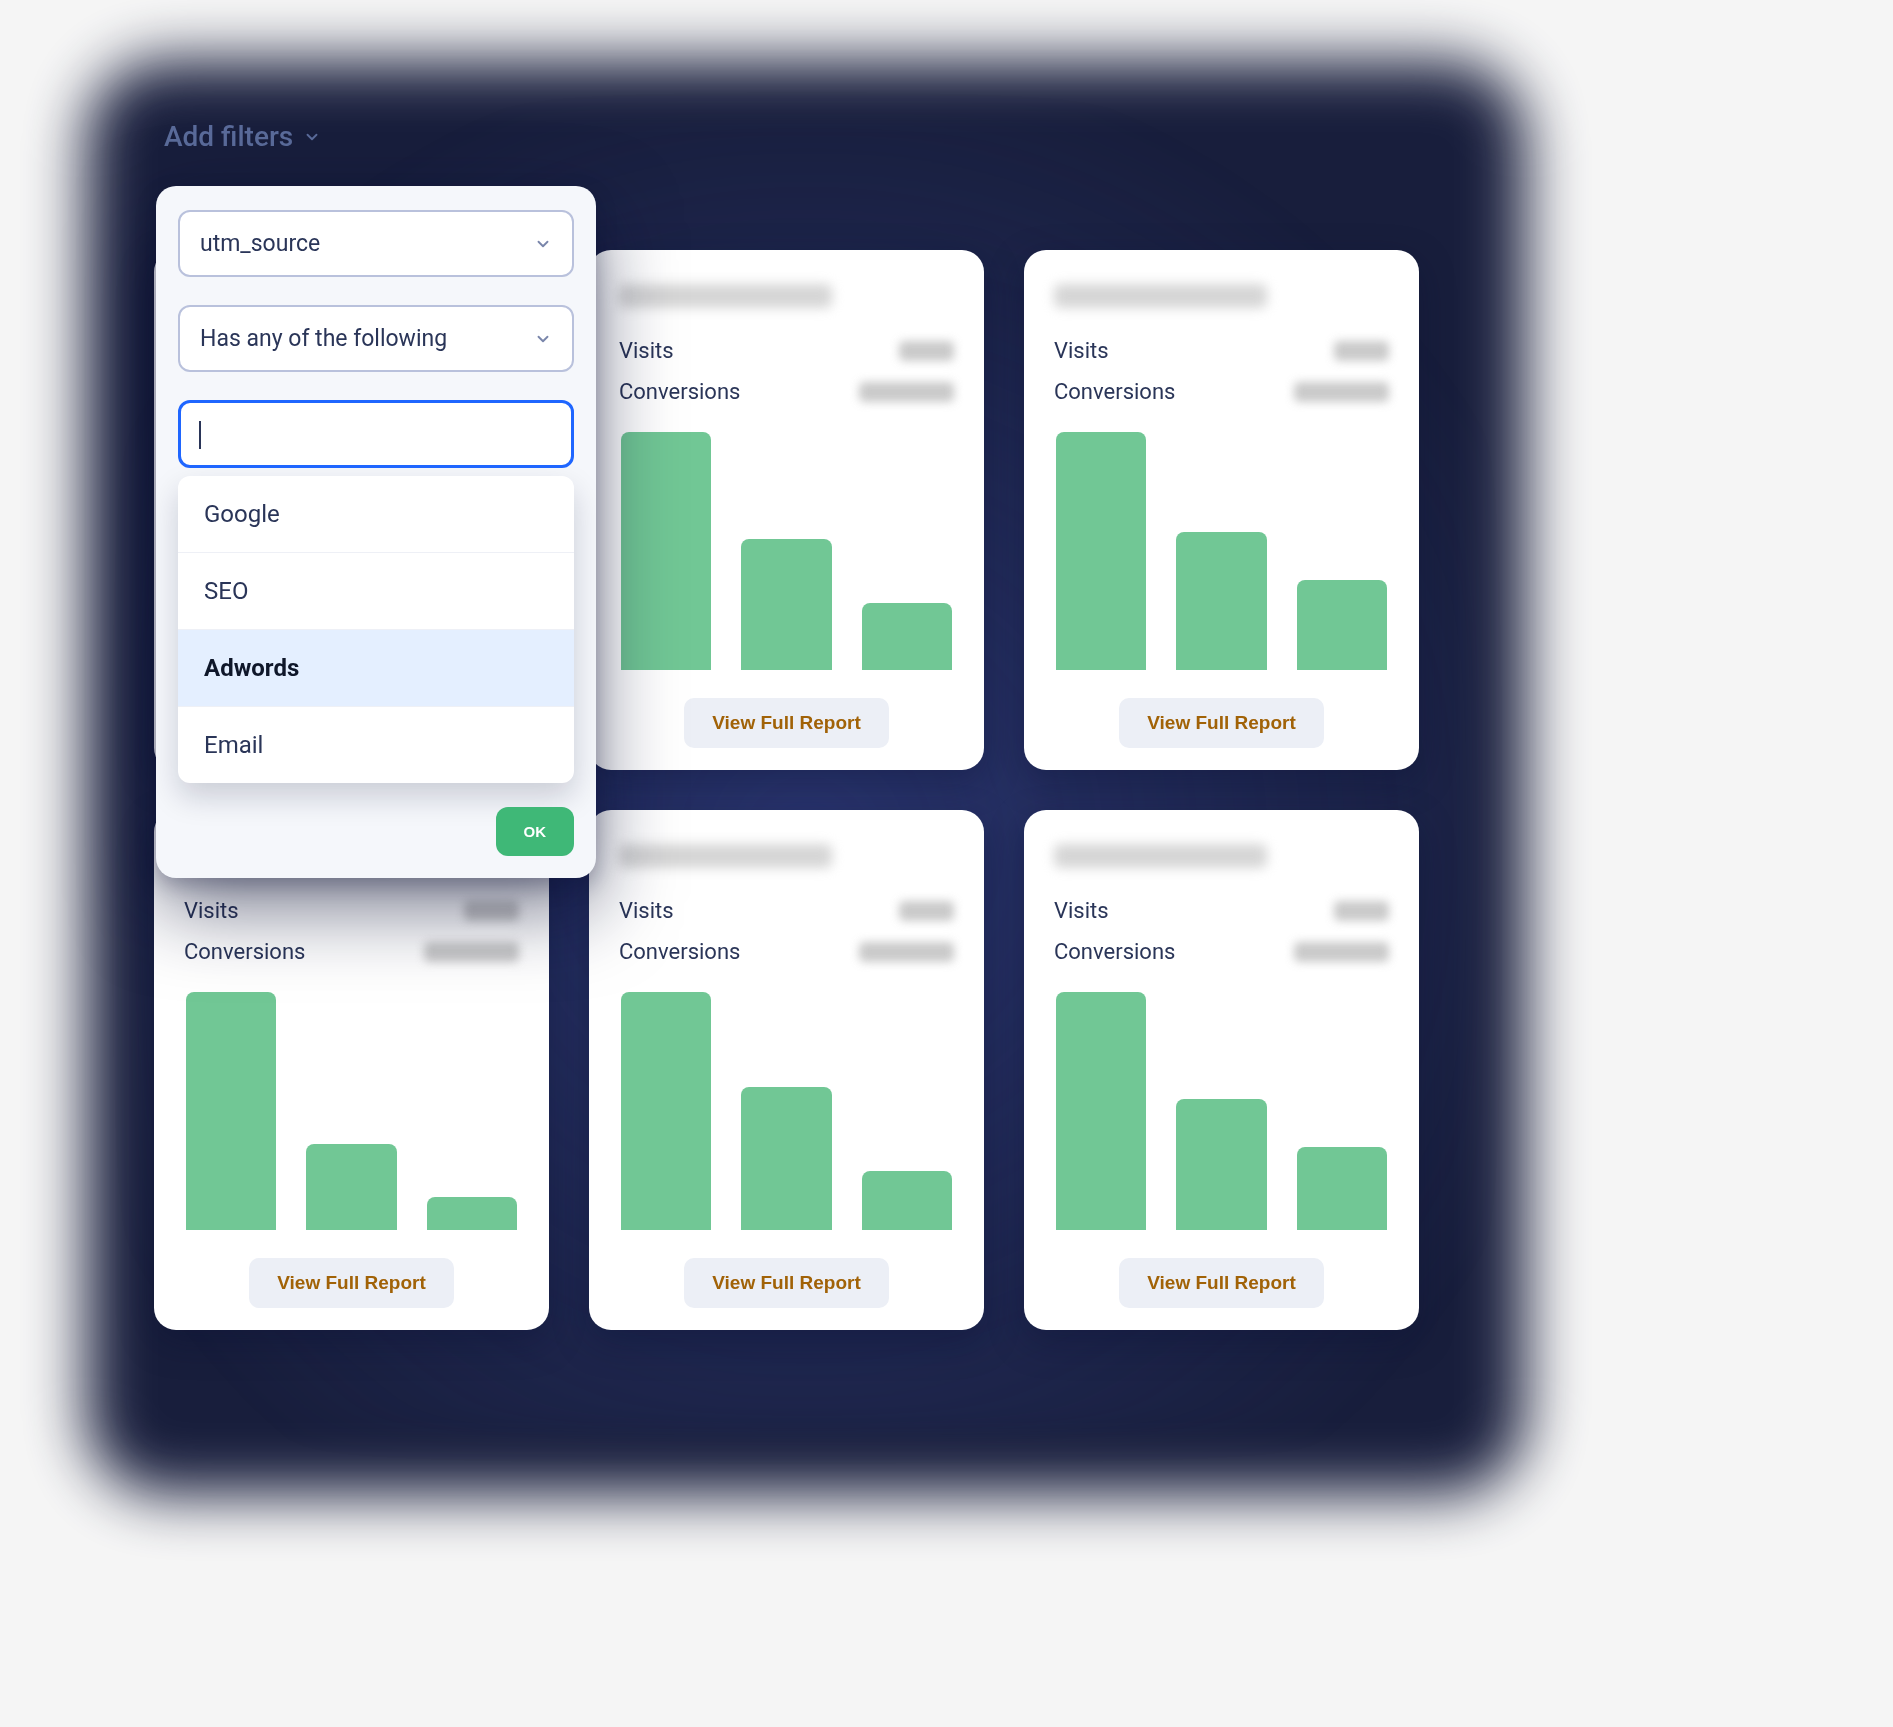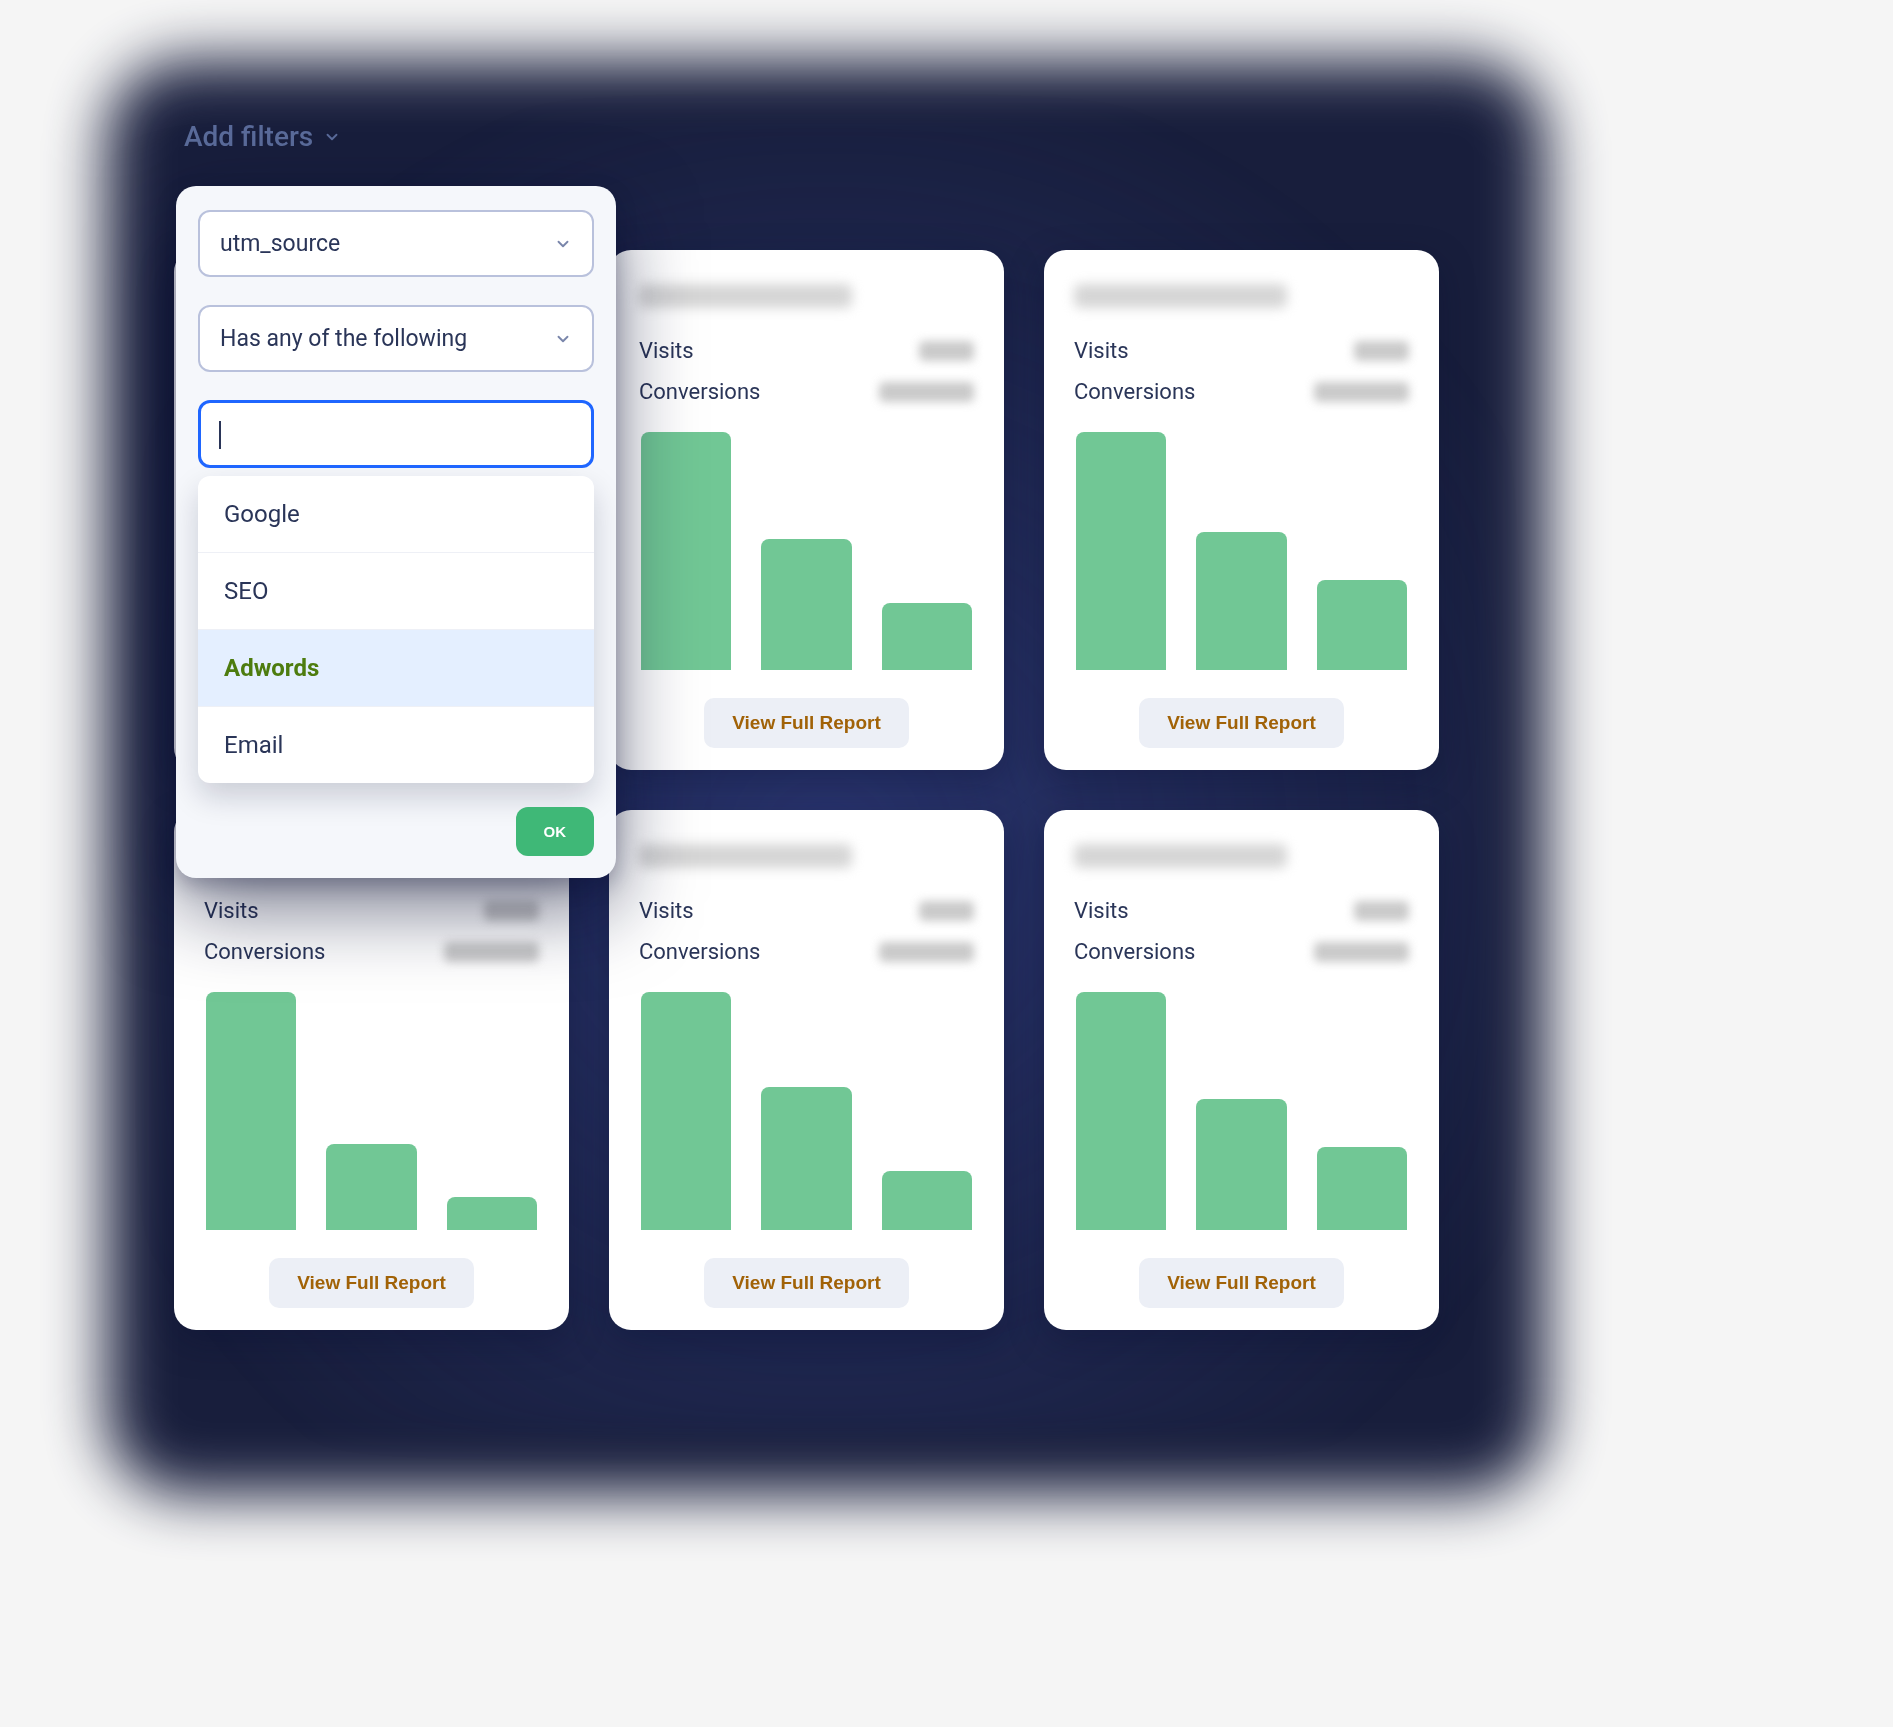--- a/index.html
+++ b/index.html
@@ -5,21 +5,21 @@
   * { box-sizing: border-box; margin: 0; padding: 0; }
   body {
     font-family: -apple-system, BlinkMacSystemFont, "Segoe UI", Roboto, Helvetica, Arial, sans-serif;
     background: #f5f5f5;
     width: 1893px;
     height: 1727px;
     position: relative;
   }
   .stage {
     position: absolute;
-    left: 106px;
+    left: 86px;
     top: 60px;
     width: 1440px;
     height: 1435px;
   }
   .panel {
     position: absolute;
     left: 0;
     top: 0;
     width: 1440px;
     height: 1435px;
@@ -206,21 +206,21 @@
   .dropdown-item {
     padding: 24px 26px;
     font-size: 24px;
     color: #2a3558;
     border-bottom: 1px solid #eef0f6;
     cursor: pointer;
   }
   .dropdown-item:last-child { border-bottom: none; }
   .dropdown-item.selected {
     background: #e4efff;
-    color: #4d7c0f;
+    color: #0f172a;
     font-weight: 700;
   }
 
   .ok-row {
     display: flex;
     justify-content: flex-end;
     margin-top: 24px;
   }
   .ok-btn {
     background: #3fb877;

